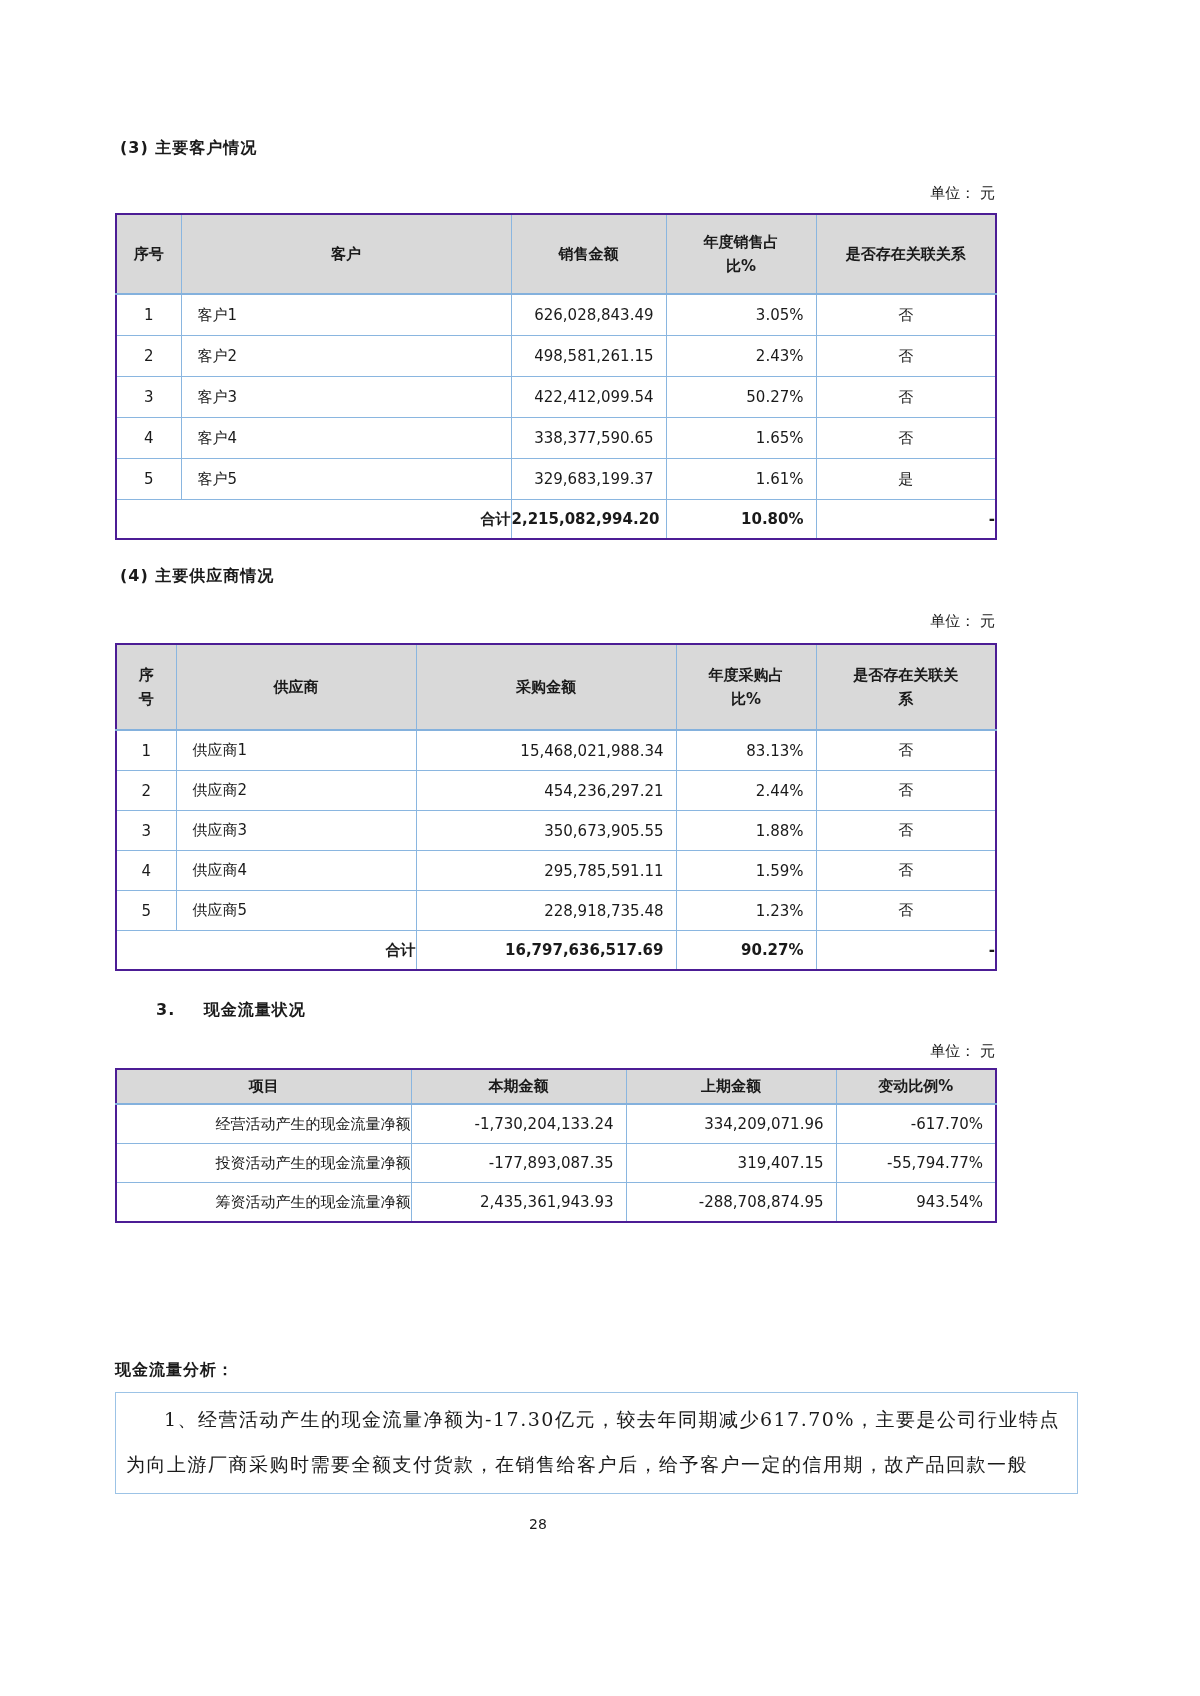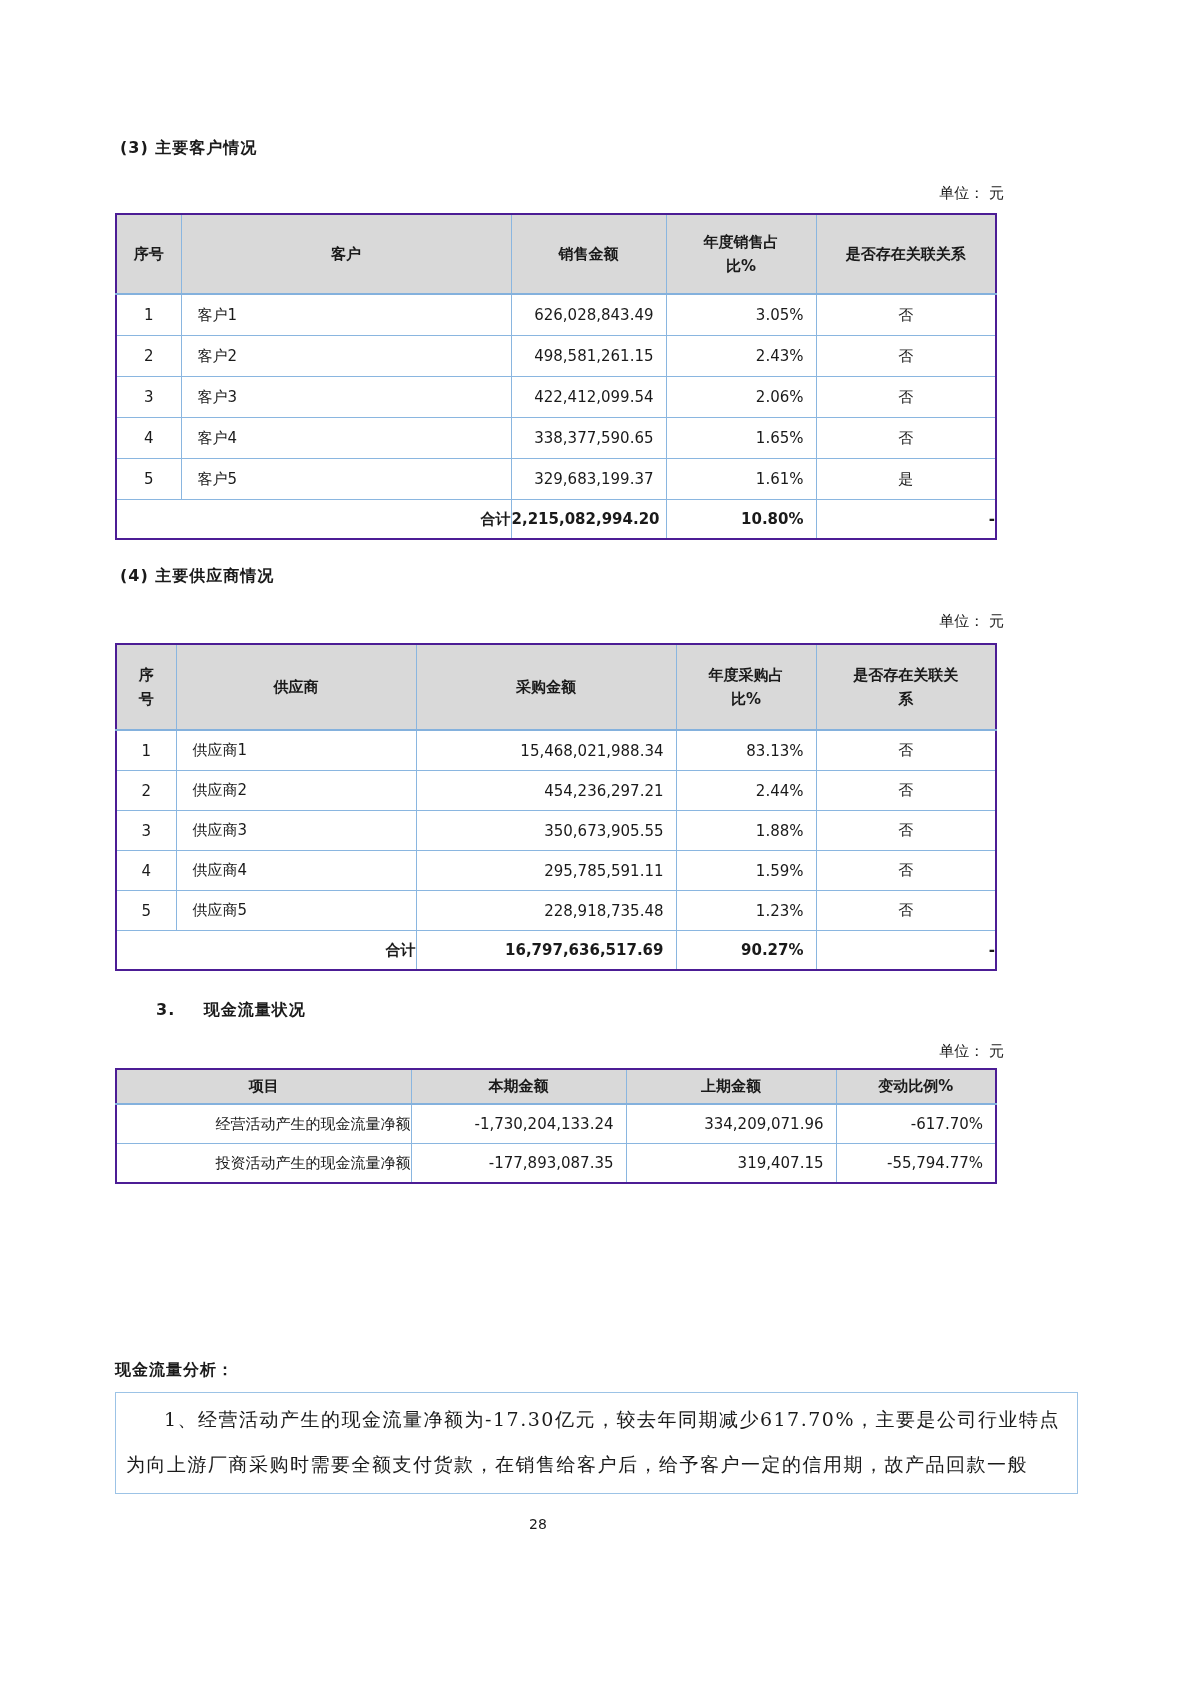--- a/index.html
+++ b/index.html
@@ -2,21 +2,21 @@
 <html><head>
 <meta charset="utf-8">
 <style>
   html,body{margin:0;padding:0;}
   body{
     width:1200px;height:1696px;background:#ffffff;position:relative;
     font-family:"DejaVu Sans","Liberation Sans",sans-serif;color:#1a1a1a;
   }
   .abs{position:absolute;}
   .sec-heading{font-size:16px;font-weight:bold;letter-spacing:1px;}
-  .unit-label{left:124px;width:880px;text-align:right;font-size:15px;}
+  .unit-label{left:115px;width:880px;text-align:right;font-size:15px;}
   table.tbl{
     border-collapse:collapse;table-layout:fixed;width:880px;
     font-size:15px;border:2px solid #4c1d95;
   }
   table.tbl th,table.tbl td{
     border:1px solid #8ab6e0;overflow:hidden;white-space:nowrap;
     padding:0;vertical-align:middle;
   }
   table.tbl th{
     background:#d9d9d9;font-weight:bold;text-align:center;
@@ -76,21 +76,21 @@
     <td class="ctr">2</td>
     <td class="lft">客户2</td>
     <td class="num">498,581,261.15</td>
     <td class="num">2.43%</td>
     <td class="ctr">否</td>
   </tr>
   <tr class="r40">
     <td class="ctr">3</td>
     <td class="lft">客户3</td>
     <td class="num">422,412,099.54</td>
-    <td class="num">2.06%</td>
+    <td class="num">50.27%</td>
     <td class="ctr">否</td>
   </tr>
   <tr class="r40">
     <td class="ctr">4</td>
     <td class="lft">客户4</td>
     <td class="num">338,377,590.65</td>
     <td class="num">1.65%</td>
     <td class="ctr">否</td>
   </tr>
   <tr class="r40">
@@ -208,20 +208,26 @@
     <td class="num">-1,730,204,133.24</td>
     <td class="num">334,209,071.96</td>
     <td class="num">-617.70%</td>
   </tr>
   <tr class="r38">
     <td class="lft" style="padding-left:13px;margin-left:33px;">投资活动产生的现金流量净额</td>
     <td class="num">-177,893,087.35</td>
     <td class="num">319,407.15</td>
     <td class="num">-55,794.77%</td>
   </tr>
+  <tr class="r38">
+    <td class="lft" style="padding-left:13px;">筹资活动产生的现金流量净额</td>
+    <td class="num">2,435,361,943.93</td>
+    <td class="num">-288,708,874.95</td>
+    <td class="num">943.54%</td>
+  </tr>
 </tbody>
   </table>
 
 <div class="abs analysis-head" style="left:115px;top:1360px;">现金流量分析：</div>
 
 <div class="abs analysis-box">
   <div class="analysis-line1">1、经营活动产生的现金流量净额为-17.30亿元，较去年同期减少617.70%，主要是公司行业特点</div>
   <div>为向上游厂商采购时需要全额支付货款，在销售给客户后，给予客户一定的信用期，故产品回款一般</div>
 </div>
 

